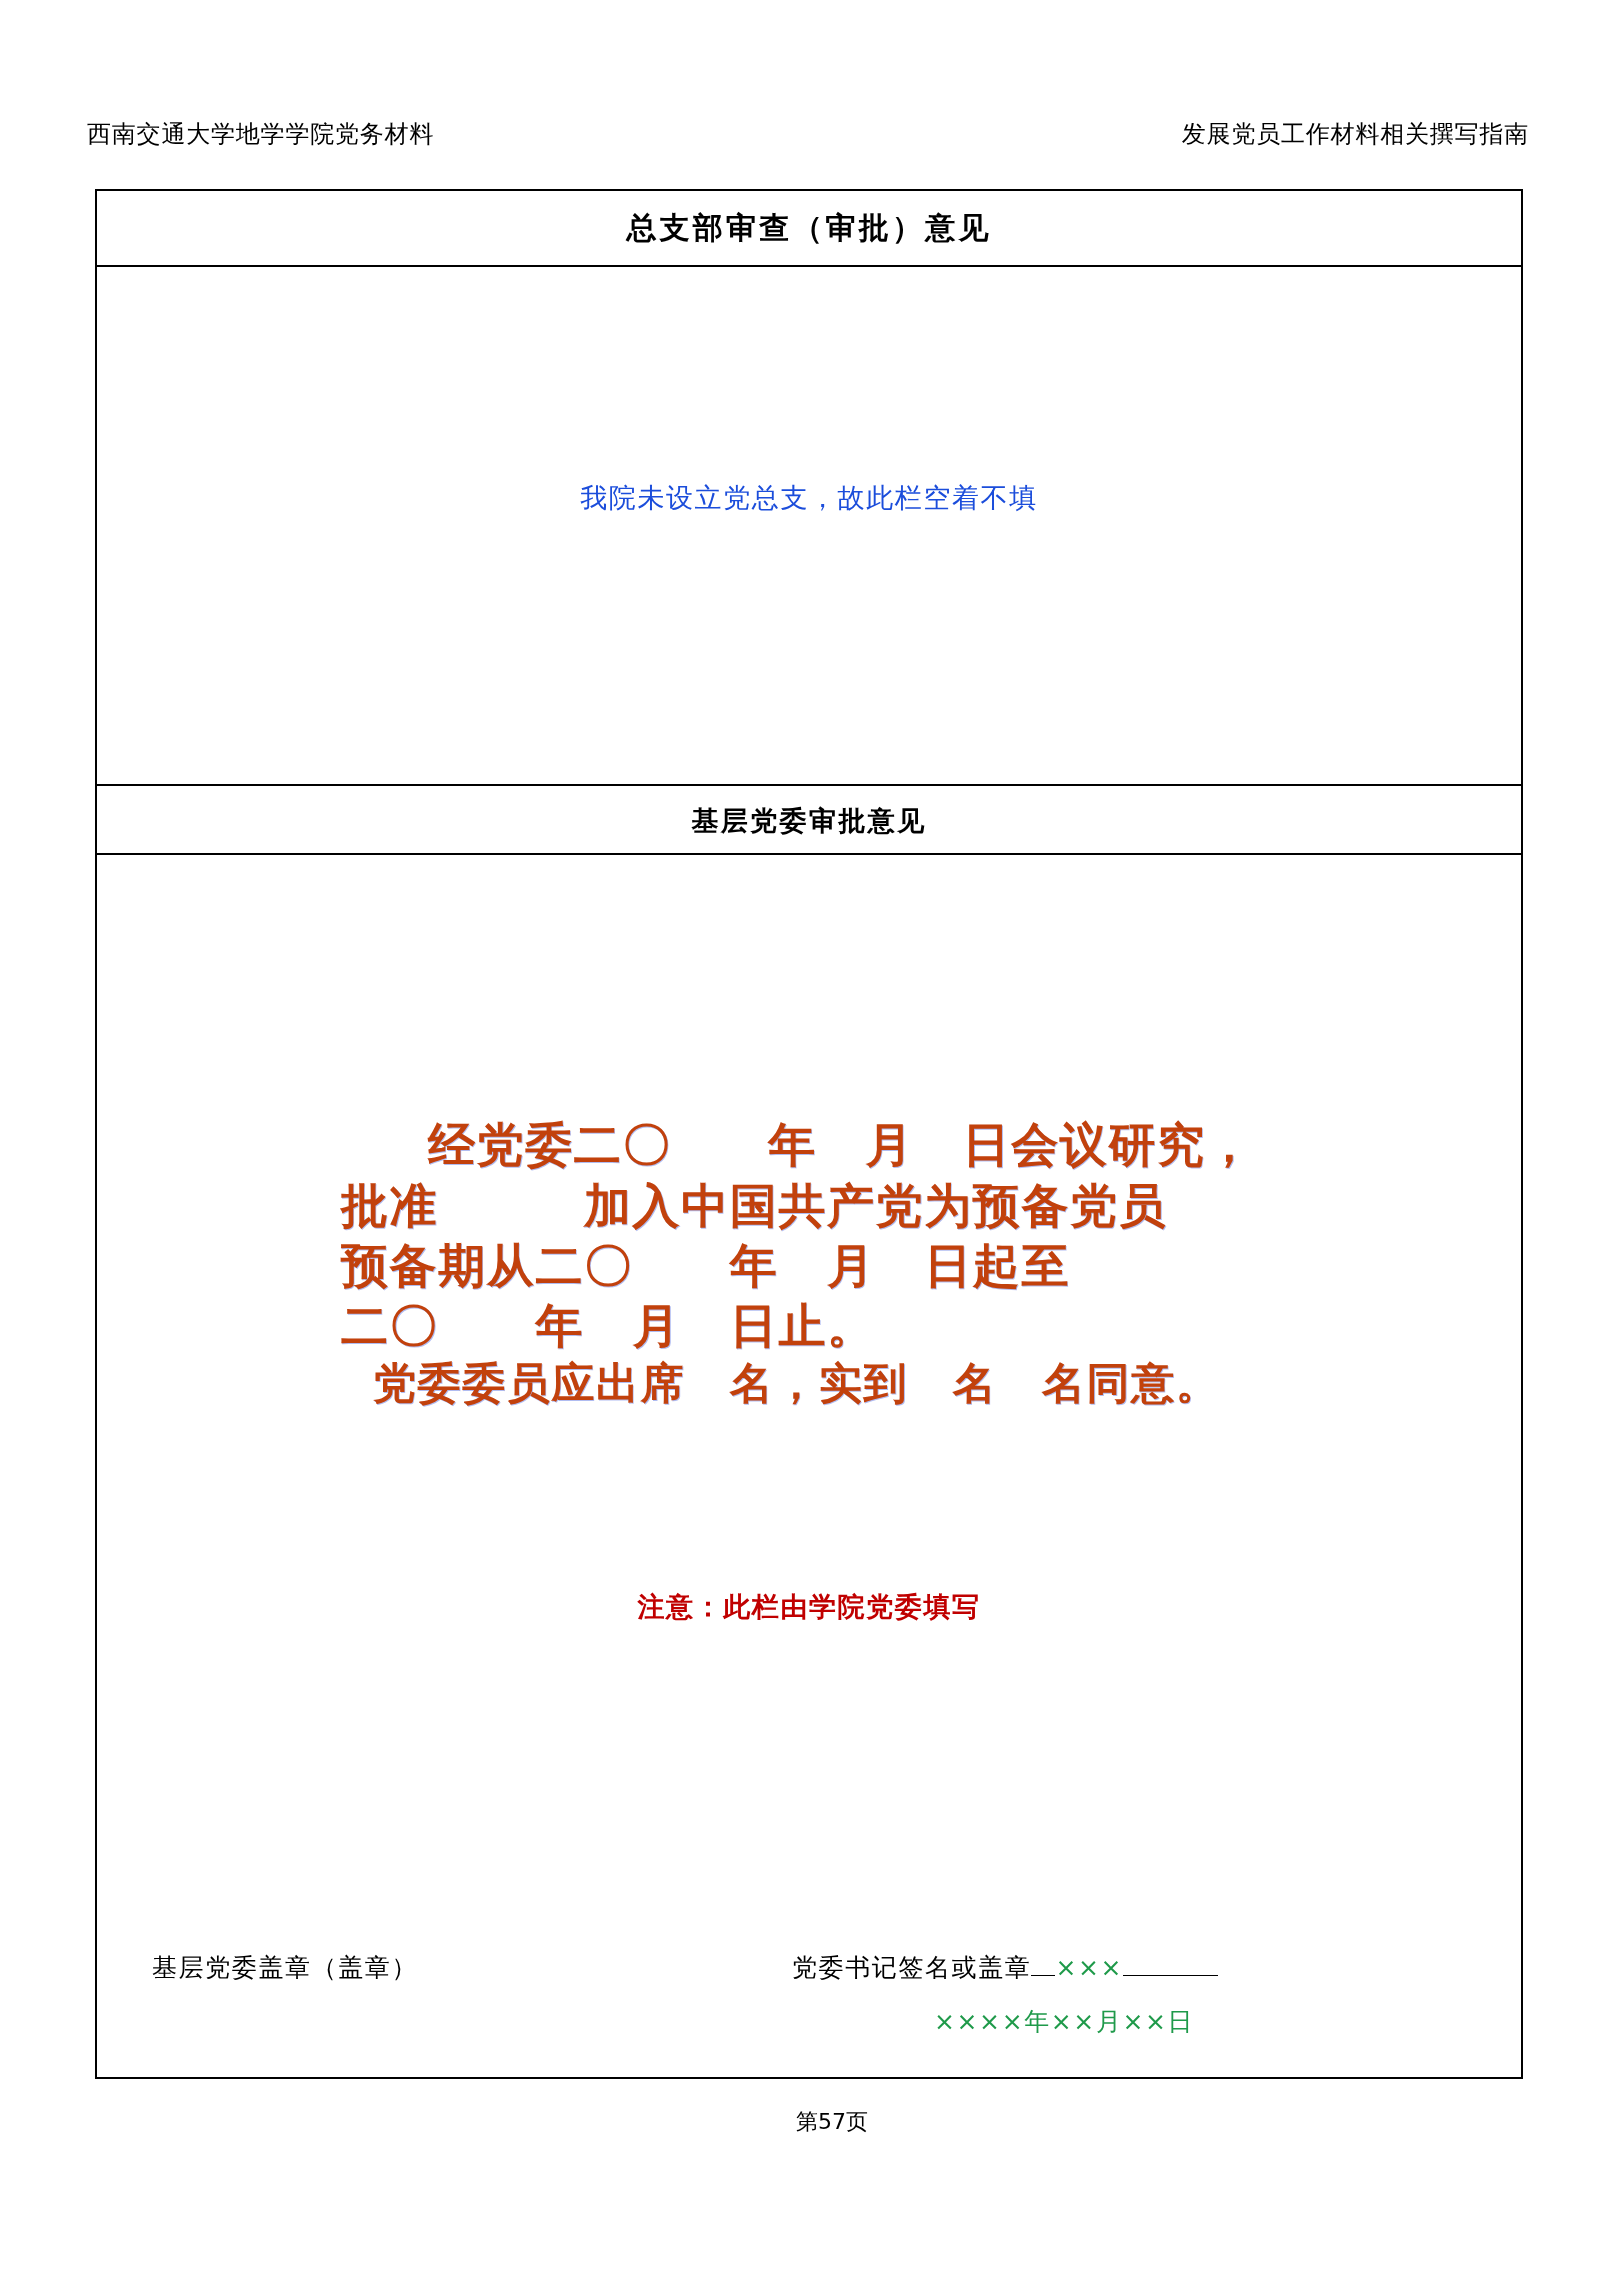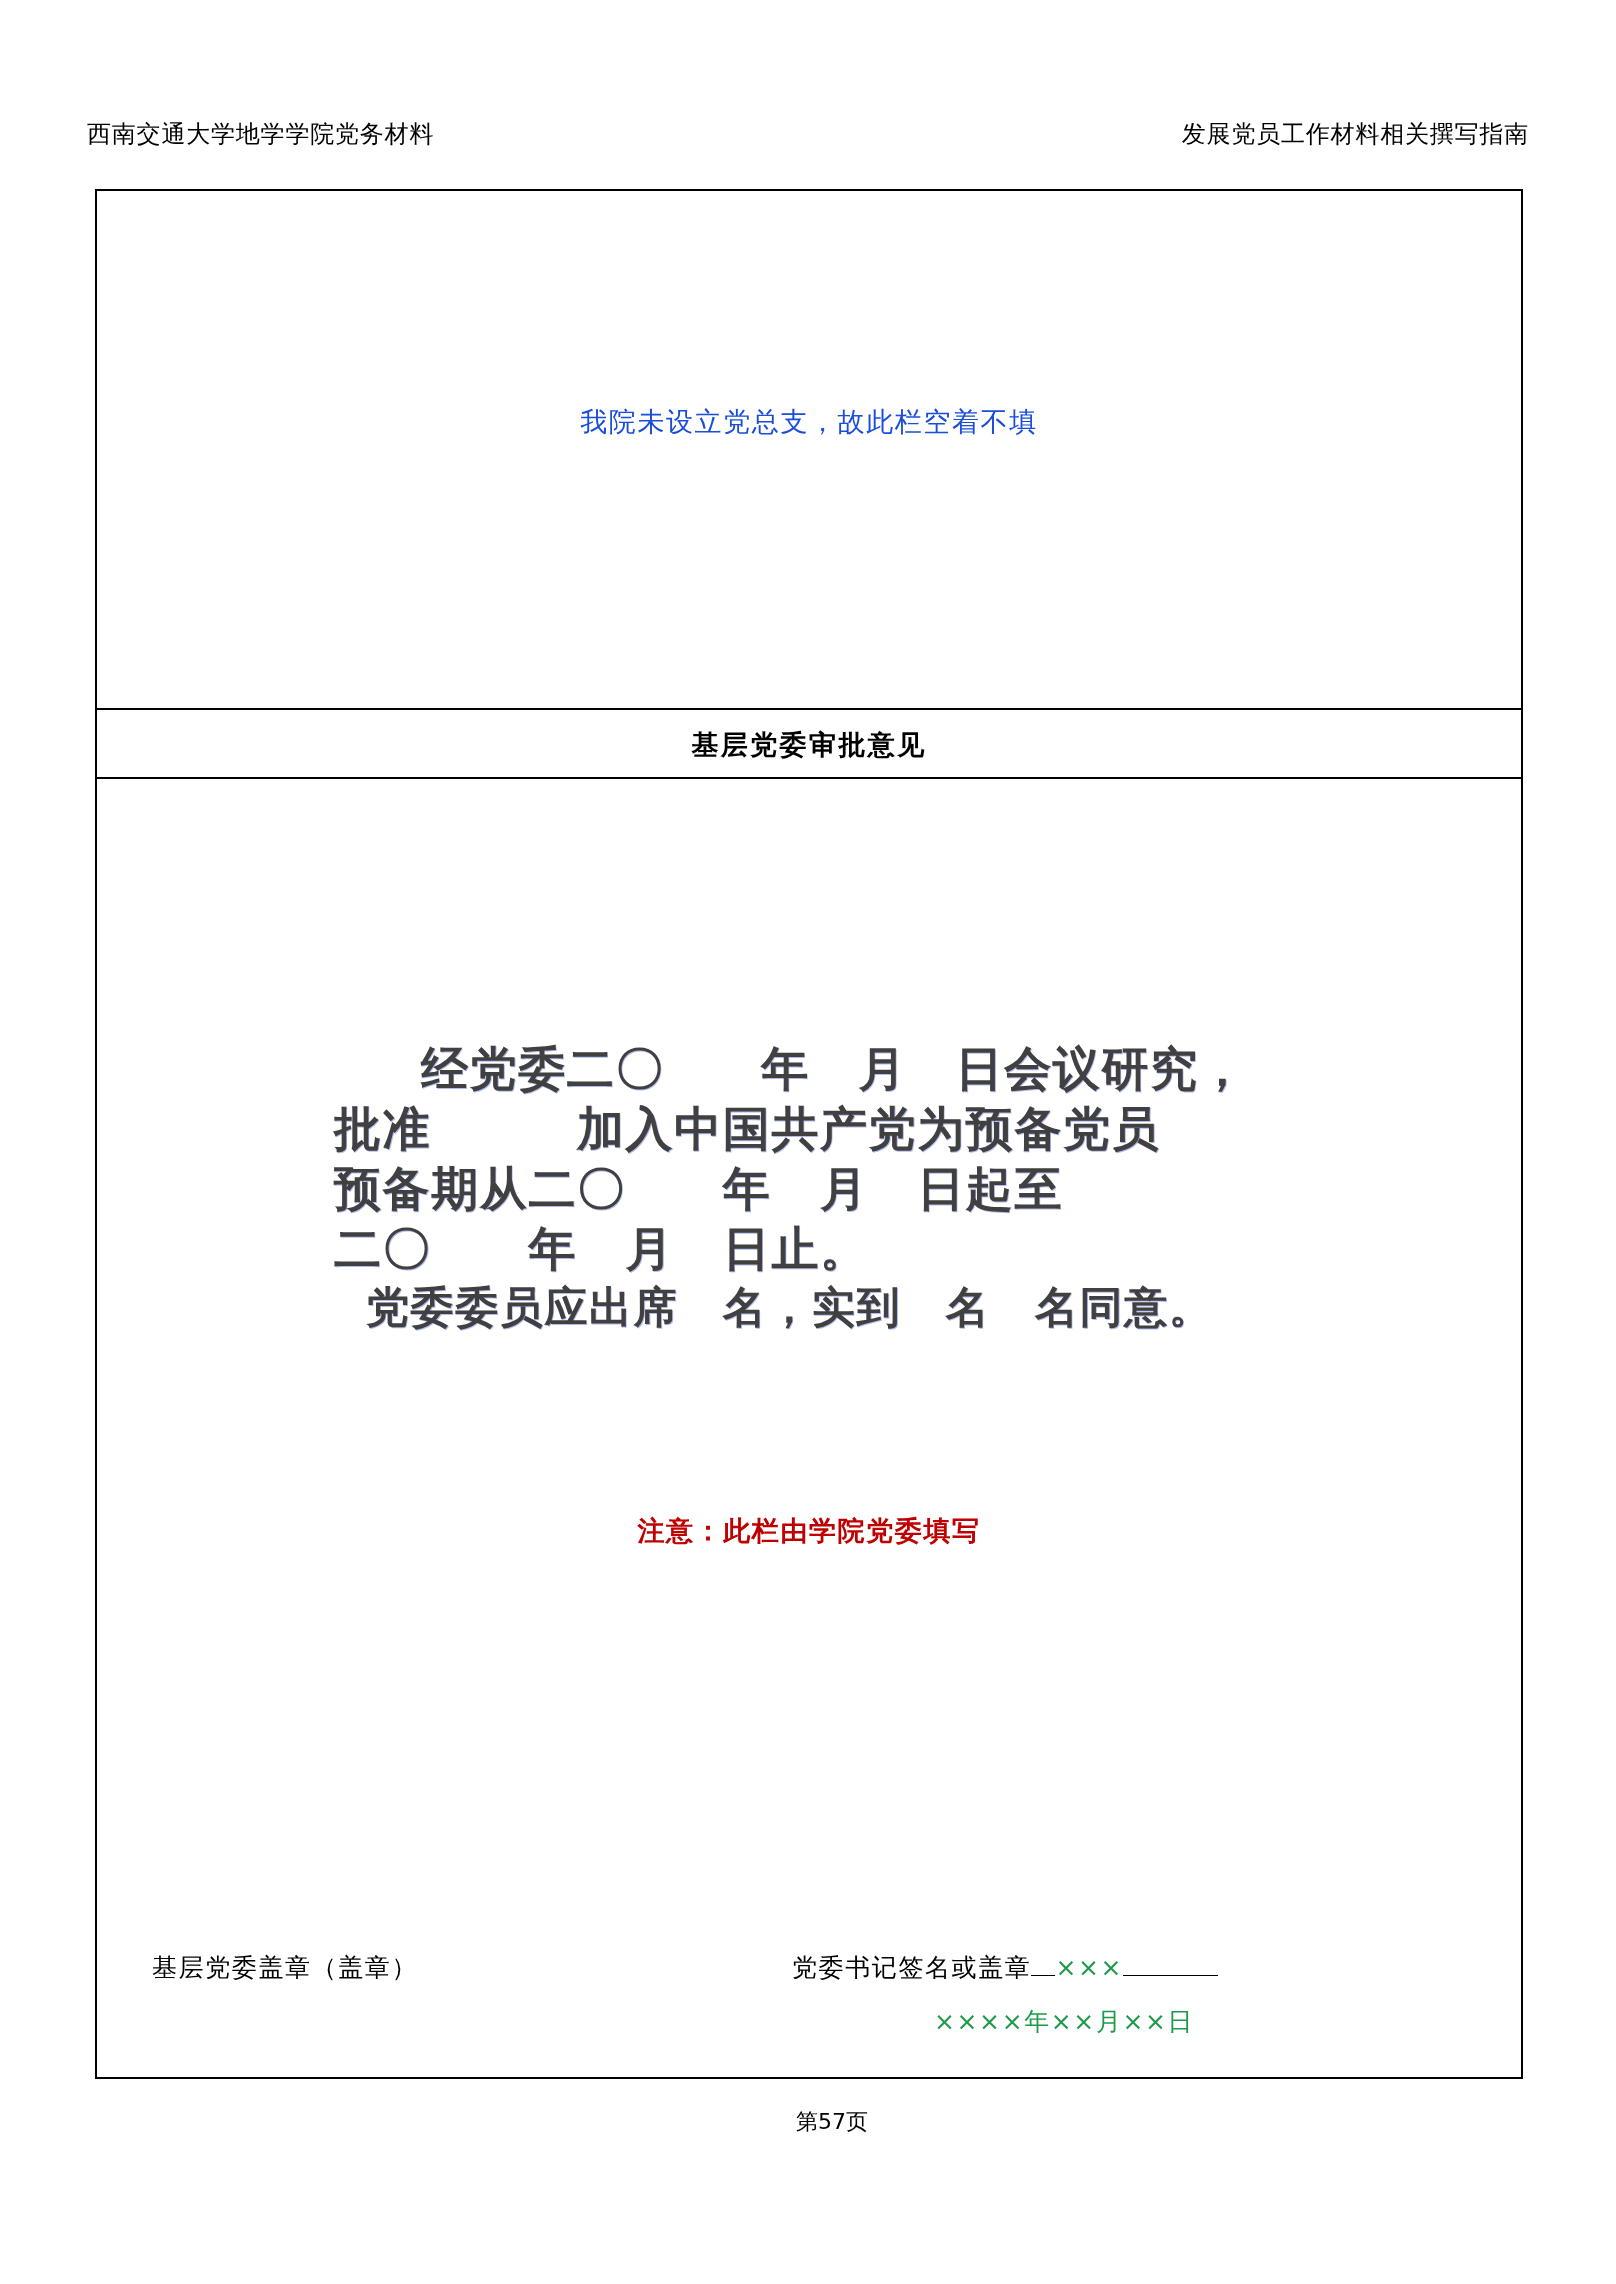--- a/index.html
+++ b/index.html
@@ -80,23 +80,23 @@
   }
   .section-two {
     flex: 1;
     position: relative;
   }
 
   
   .stamp {
     position: absolute;
     top: 260px;
-    left: 237px;
+    left: 244px;
     width: 1018px;
-    color: #404040;
+    color: #c2410c;
     font-family: "DejaVu Sans", sans-serif;
     font-weight: bold;
     font-size: 47px;
     line-height: 1.28;
     letter-spacing: 1.6px;
     text-shadow: 0.8px 0.8px 0 rgba(28,63,216,0.35);
   }
   .stamp .l1 { padding-left: 87px; }
   .stamp .l2 { }
   .stamp .l3 { }
@@ -178,20 +178,21 @@
 
 <div class="page">
 
   <div class="header">
     <span class="left">西南交通大学地学学院党务材料</span>
     <span class="right">发展党员工作材料相关撰写指南</span>
   </div>
 
   <div class="sheet">
 
+    <div class="row-title">总支部审查（审批）意见</div>
 
     <div class="section-one">
       <div class="note-blue">我院未设立党总支，故此栏空着不填</div>
     </div>
 
     <div class="row-title small">基层党委审批意见</div>
 
     <div class="section-two">
 
       <div class="stamp">

